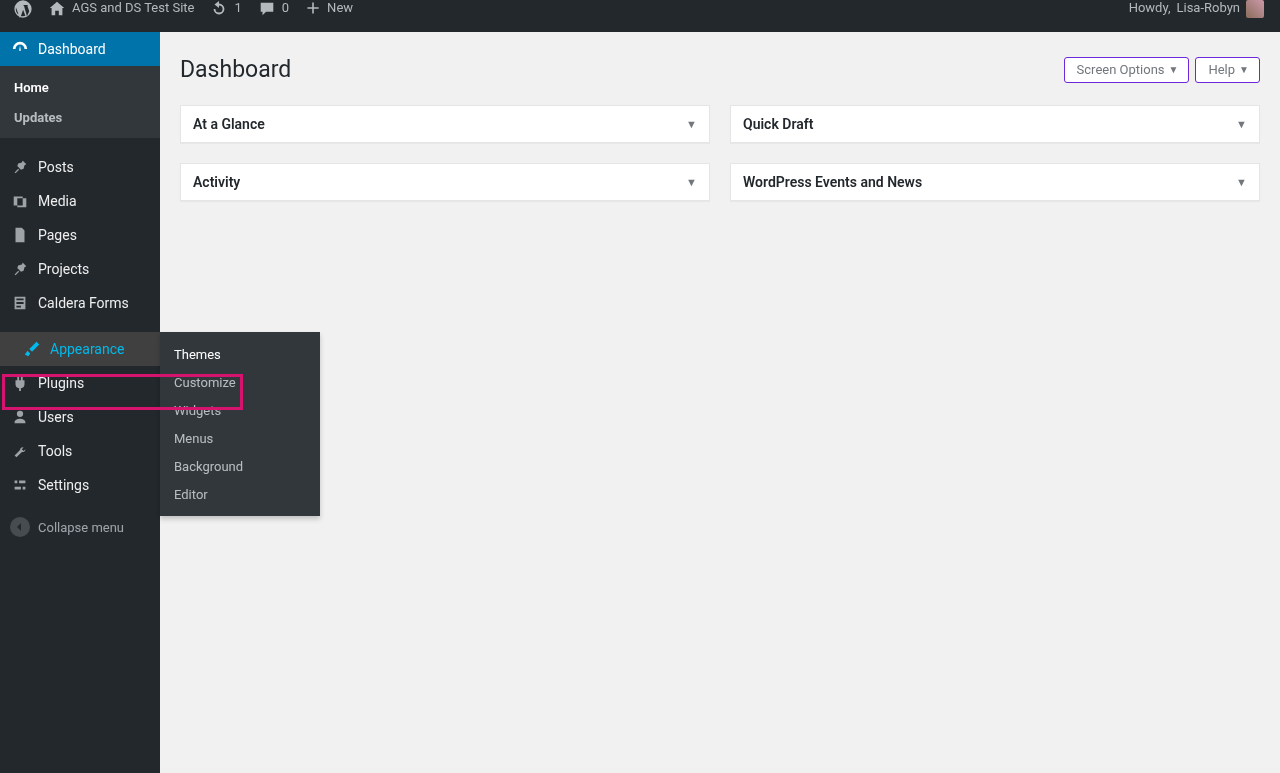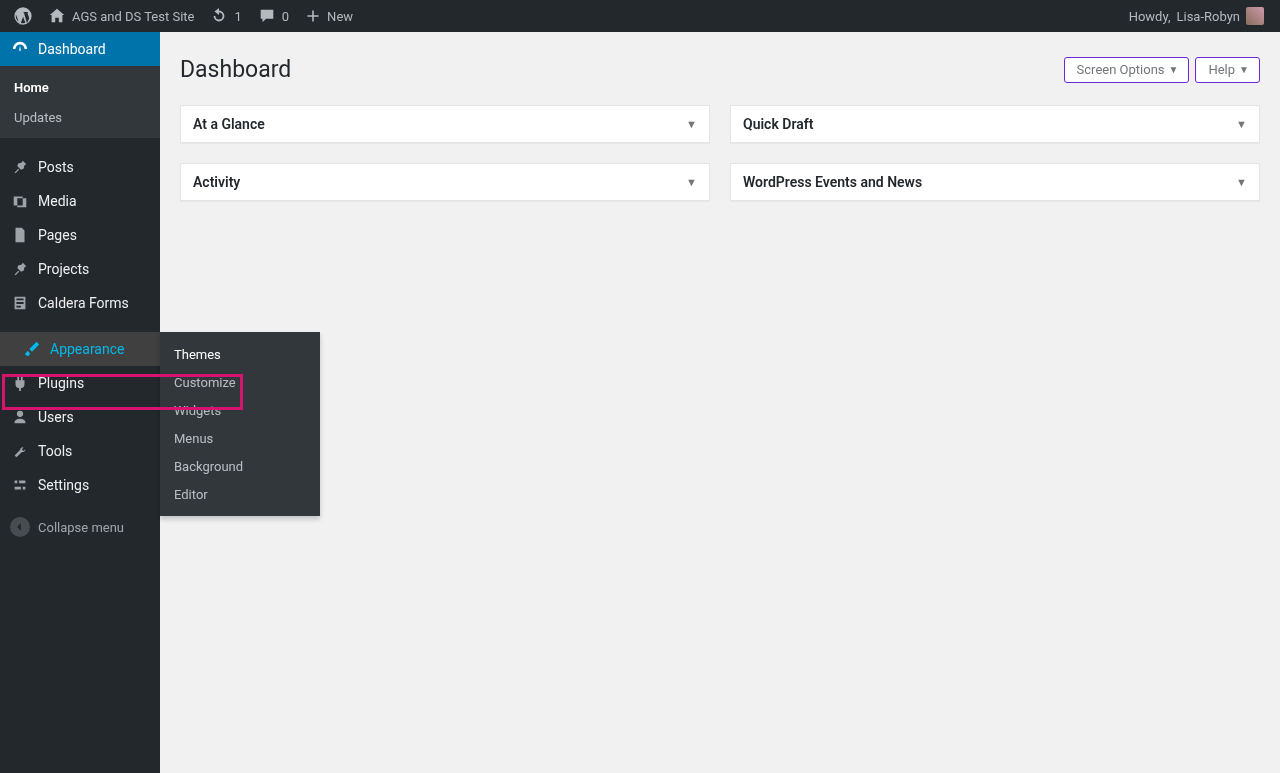--- a/index.html
+++ b/index.html
@@ -1,36 +1,36 @@
 <!DOCTYPE html>
 <html><head>
 <meta charset="utf-8">
 <style>
   * { margin:0; padding:0; box-sizing:border-box; }
   body { font-family: -apple-system, BlinkMacSystemFont, "Segoe UI", Roboto, Oxygen-Sans, Ubuntu, Cantarell, "Helvetica Neue", sans-serif; font-size:13px; background:#f1f1f1; color:#444; }
 
   
   .adminbar { position:fixed; top:0; left:0; right:0; height:32px; background:#23282d; color:#eee; display:flex; align-items:center; justify-content:space-between; padding:0 8px 0 6px; z-index:100; }
   .adminbar-left, .adminbar-right { display:flex; align-items:center; height:100%; }
-  .ab-item { display:flex; align-items:center; height:32px; padding:0 8px; color:#b4b9be; cursor:pointer; gap:6px; font-size:13px; }
+  .ab-item { display:flex; height:32px; padding:0 8px; color:#b4b9be; cursor:pointer; gap:6px; font-size:13px; }
   .ab-count { color:#b4b9be; font-size:13px; }
   .avatar { width:18px; height:18px; background:linear-gradient(45deg,#8a6d5b,#c9a); border-radius:2px; }
 
   
   .sidebar { position:fixed; top:32px; left:0; bottom:0; width:160px; background:#23282d; color:#eee; z-index:50; }
   .menu-item { display:flex; align-items:center; height:34px; padding:0 10px; color:#eee; cursor:pointer; gap:8px; font-size:14px; position:relative; }
   .menu-item .icon { width:20px; height:20px; display:flex; align-items:center; justify-content:center; color:rgba(240,245,250,.6); }
   .menu-item.active { background:#0073aa; color:#fff; font-weight:400; }
   .menu-item.active .icon { color:#fff; }
   .menu-item.active::after { content:""; position:absolute; right:-8px; top:50%; transform:translateY(-50%); border:8px solid transparent; border-right-color:#f1f1f1; }
   .menu-item.open { background:#404040; color:#00b9eb;padding-left:22px; }
   .menu-item.open .icon { color:#00b9eb; }
   .menu-item.open::after { content:""; position:absolute; right:-8px; top:50%; transform:translateY(-50%); border:8px solid transparent; border-right-color:#32373c; }
   .submenu-inline { background:#32373c; padding:6px 0; }
-  .submenu-inline .sub-item { height:30px; display:flex; align-items:center; padding:0 14px; color:rgba(240,245,250,.7); cursor:pointer; font-size:13px; }
+  .submenu-inline .sub-item { height:30px; display:flex; align-items:center; padding:0 14px; color:rgba(240,245,250,.7); cursor:pointer; font-size:13px;font-weight:bold; }
   .submenu-inline .sub-item.current { color:#fff; font-weight:600; }
 
   .menu-separator { height:12px; }
 
   .collapse { display:flex; align-items:center; height:34px; padding:0 10px; gap:8px; color:rgba(240,245,250,.6); cursor:pointer; font-size:13px; margin-top:8px; }
   .collapse .circle { width:20px; height:20px; border-radius:50%; background:rgba(240,245,250,.18); display:flex; align-items:center; justify-content:center; }
 
   
   .highlight-box { position:absolute; border:3px solid #d6136e; pointer-events:none; z-index:60; }
 

